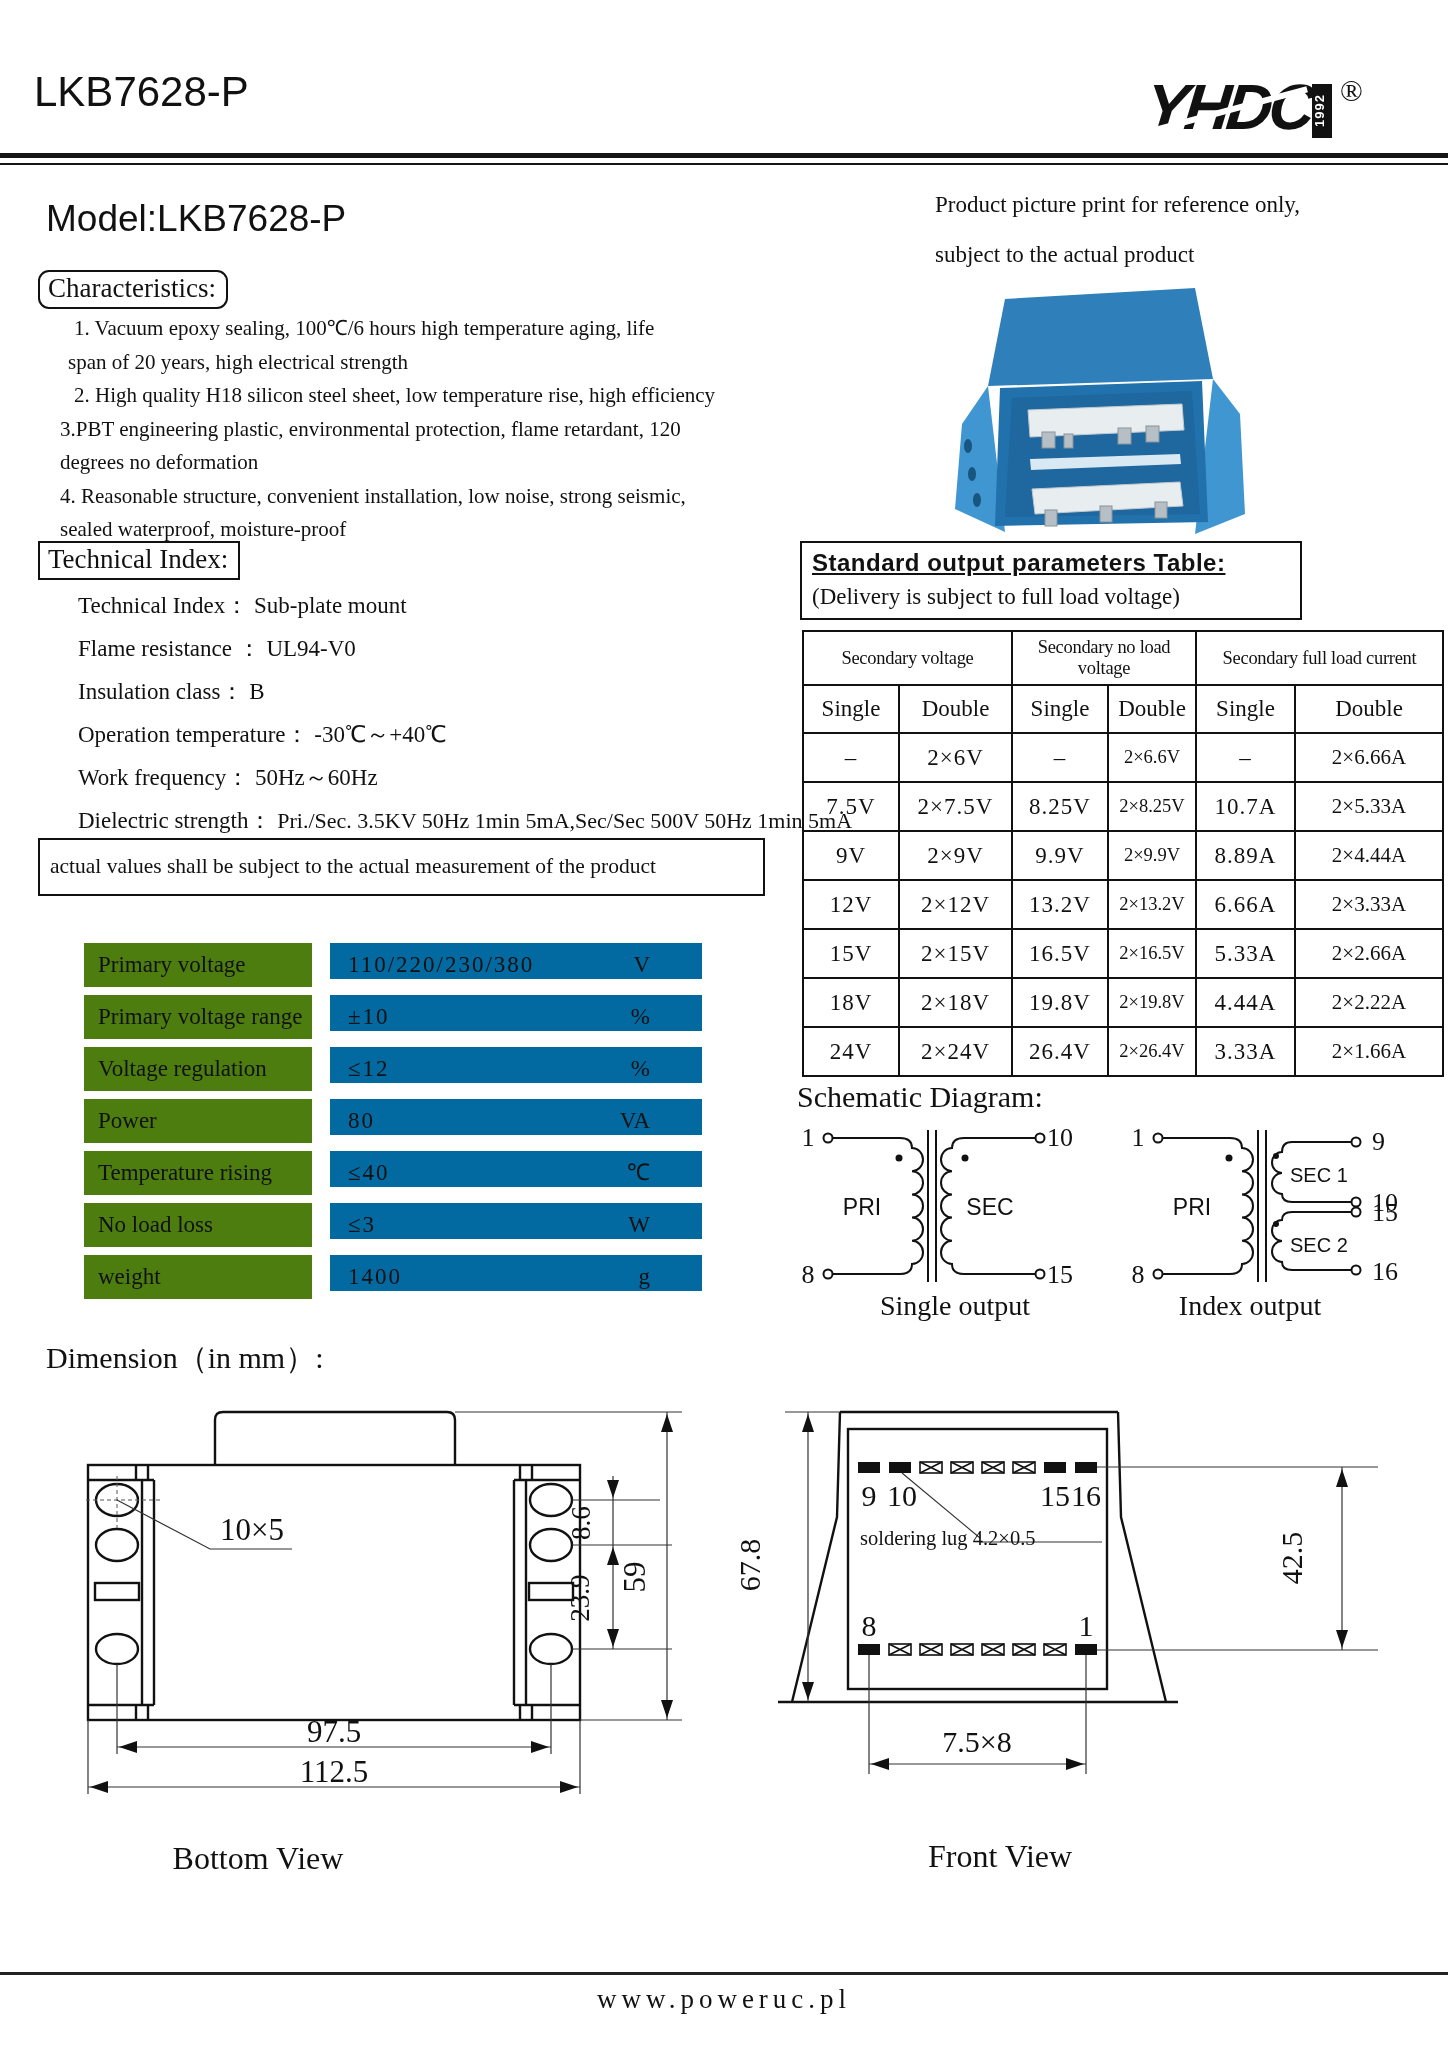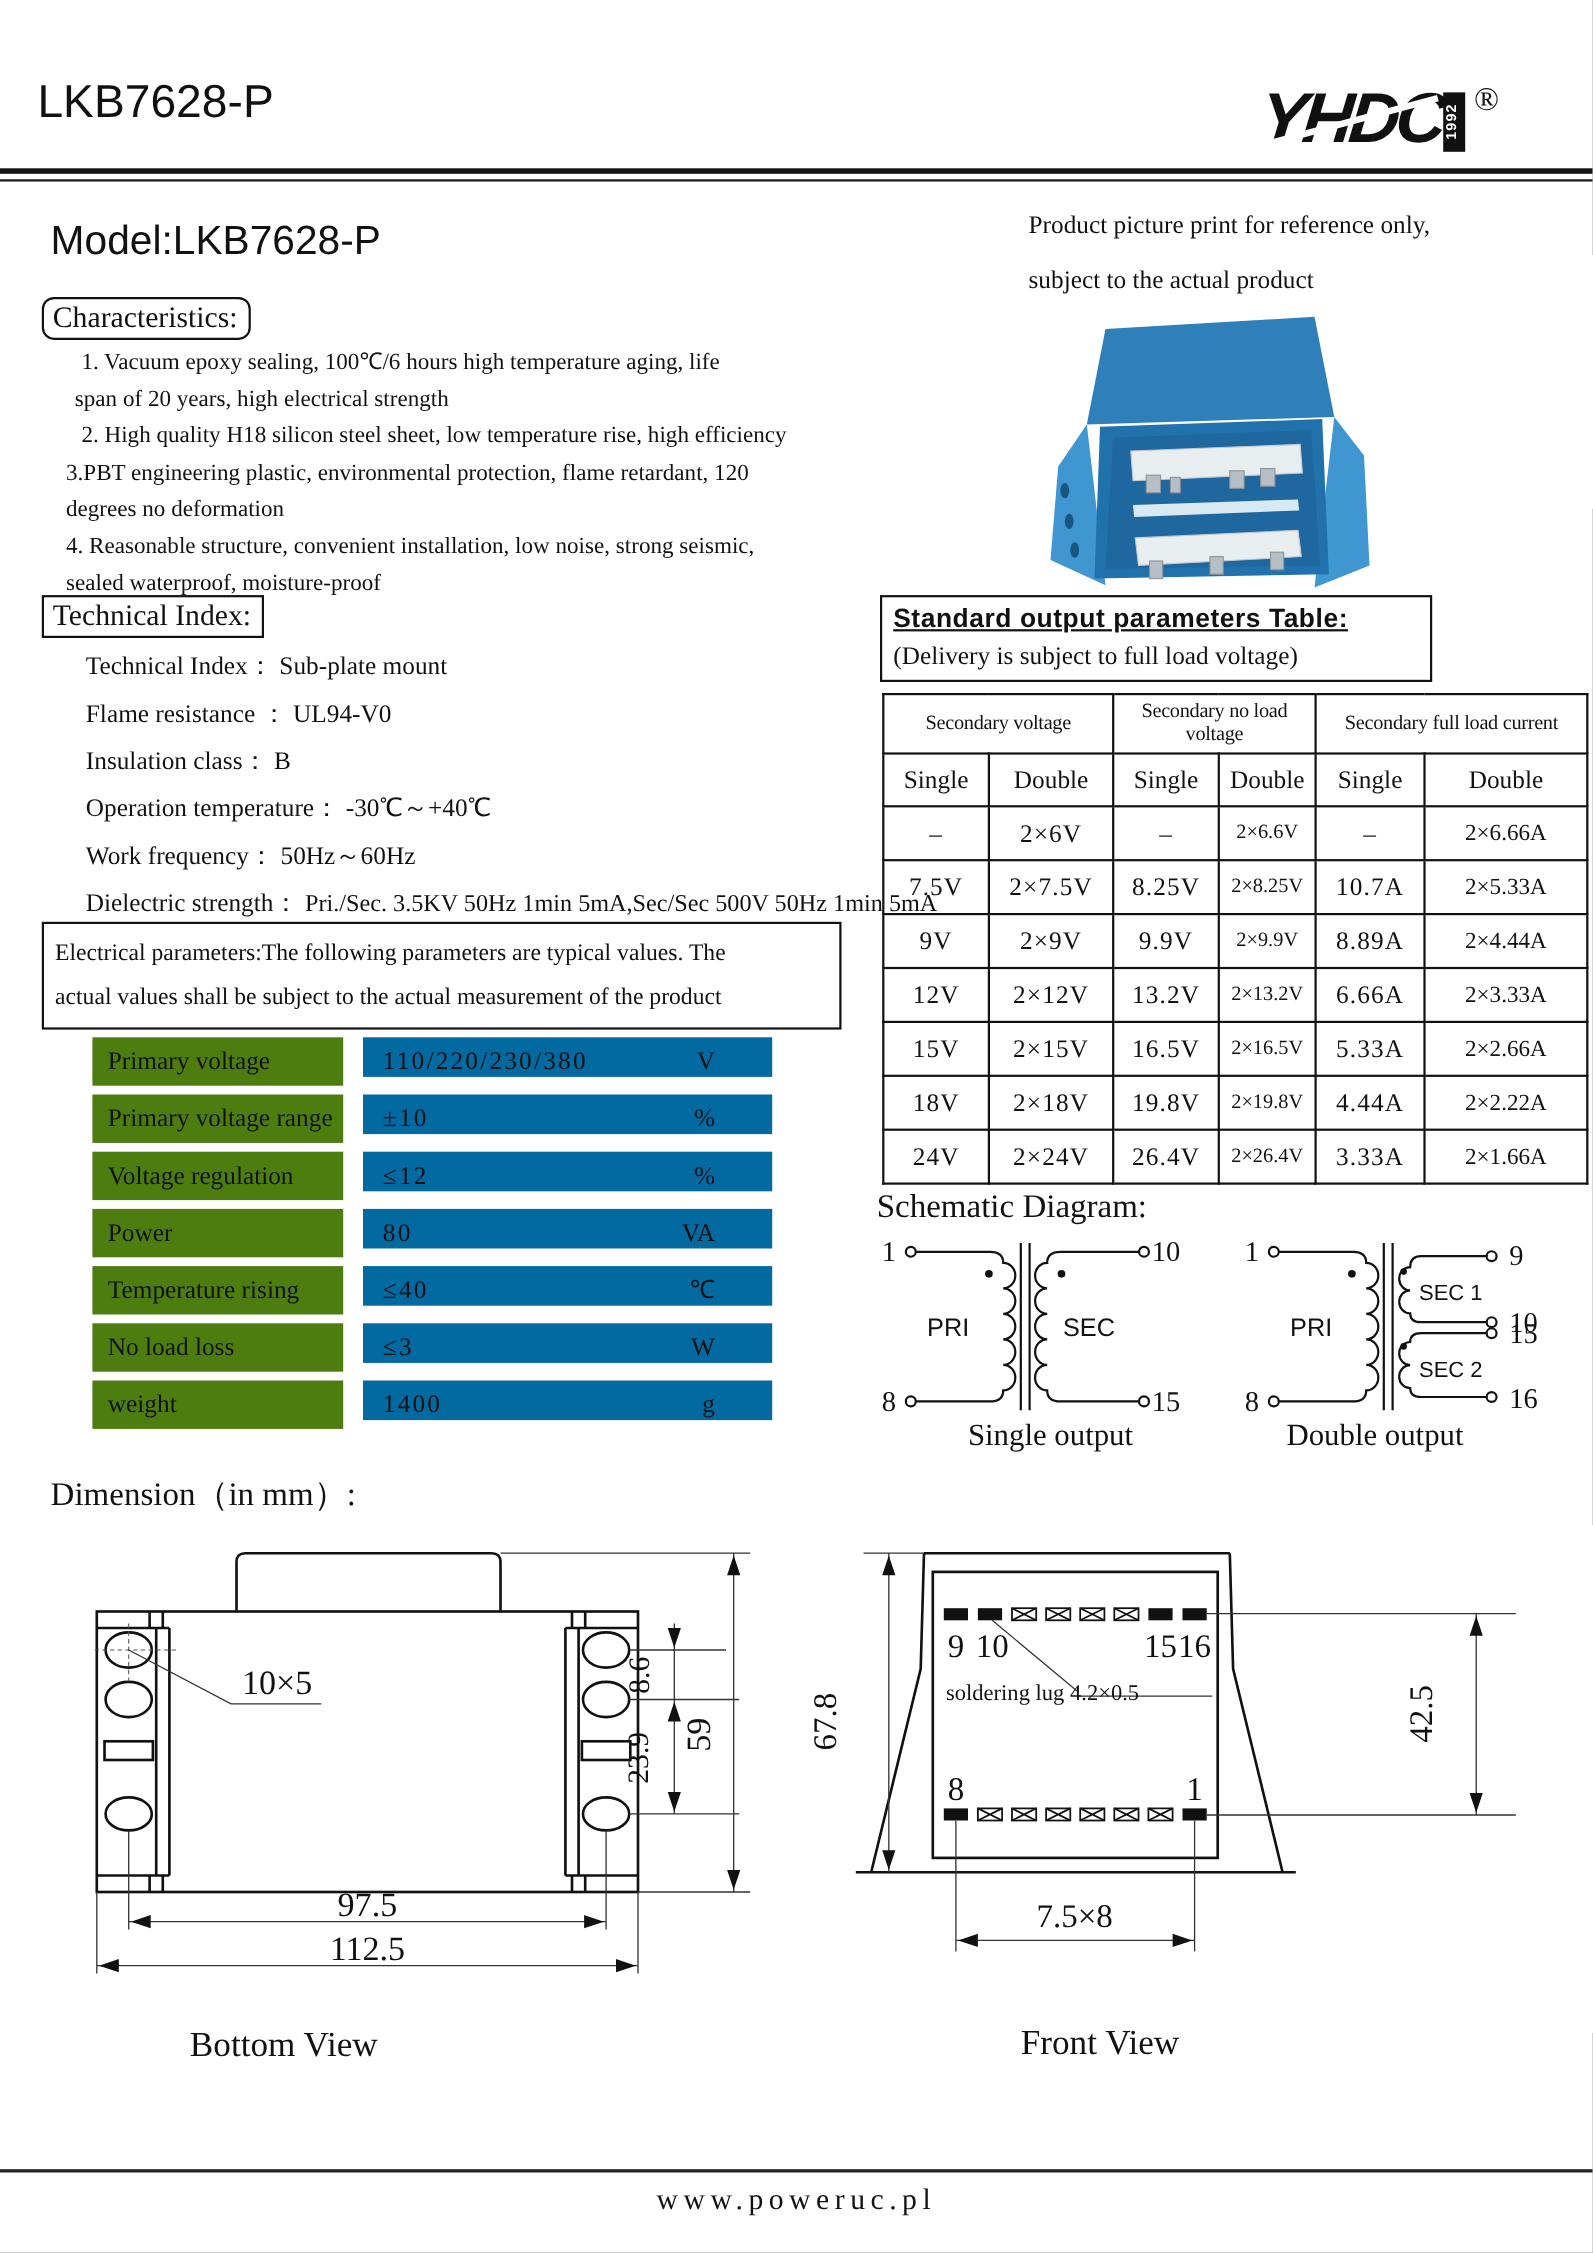--- a/index.html
+++ b/index.html
@@ -235,21 +235,20 @@
       <td>2×24V</td>
       <td>26.4V</td>
       <td>2×26.4V</td>
       <td>3.33A</td>
       <td>2×1.66A</td>
     </tr>
   </tbody>
     </table>
 
   <div class="abs elec-note">
-    <div>Electrical parameters:The following parameters are typical values. The</div>
     <div>actual values shall be subject to the actual measurement of the product</div>
   </div>
   <div class="abs ep-rows">
     <div class="ep-row">
       <div class="ep-label">Primary voltage</div>
       <div class="ep-value"><span class="ep-val">110/220/230/380</span><span class="ep-unit">V</span></div>
     </div>
     <div class="ep-row">
       <div class="ep-label">Primary voltage range</div>
       <div class="ep-value"><span class="ep-val">±10</span><span class="ep-unit">%</span></div>
@@ -315,21 +314,21 @@
     <text x="348" y="167" font-size="26" text-anchor="middle">8</text>
     <text x="582" y="34" font-size="26">9</text>
     <text x="582" y="95" font-size="26">10</text>
     <text x="582" y="105" font-size="26">15</text>
     <text x="582" y="164" font-size="26">16</text>
     <text x="402" y="99" font-size="23" text-anchor="middle" class="sans-t">PRI</text>
     <text x="500" y="66" font-size="20" class="sans-t">SEC 1</text>
     <text x="500" y="136" font-size="20" class="sans-t">SEC 2</text>
   </svg>
   <div class="abs sch-caption" style="left:850px;width:210px;">Single output</div>
-  <div class="abs sch-caption" style="left:1140px;width:220px;">Double output</div>
+  <div class="abs sch-caption" style="left:1140px;width:220px;">Index output</div>
 
   <div class="abs dim-heading">Dimension（in mm）:</div>
 
   <svg class="abs" style="left:60px;top:1402px;" width="680" height="420" viewBox="0 0 680 420">
     <g stroke="#111" stroke-width="2.4" fill="none">
       <path d="M155 63 V18 Q155 10 163 10 H387 Q395 10 395 18 V63"></path>
       <rect x="28" y="63" width="492" height="255"></rect>
       <path d="M28 78 H94 M28 303 H94 M82 78 V303 M94 78 V303 M76 63 V78 M88 63 V78 M76 303 V318 M88 303 V318"></path>
       <path d="M454 78 H520 M454 303 H520 M454 78 V303 M466 78 V303 M460 63 V78 M472 63 V78 M460 303 V318 M472 303 V318"></path>
       <ellipse cx="57" cy="98" rx="21" ry="16"></ellipse>

